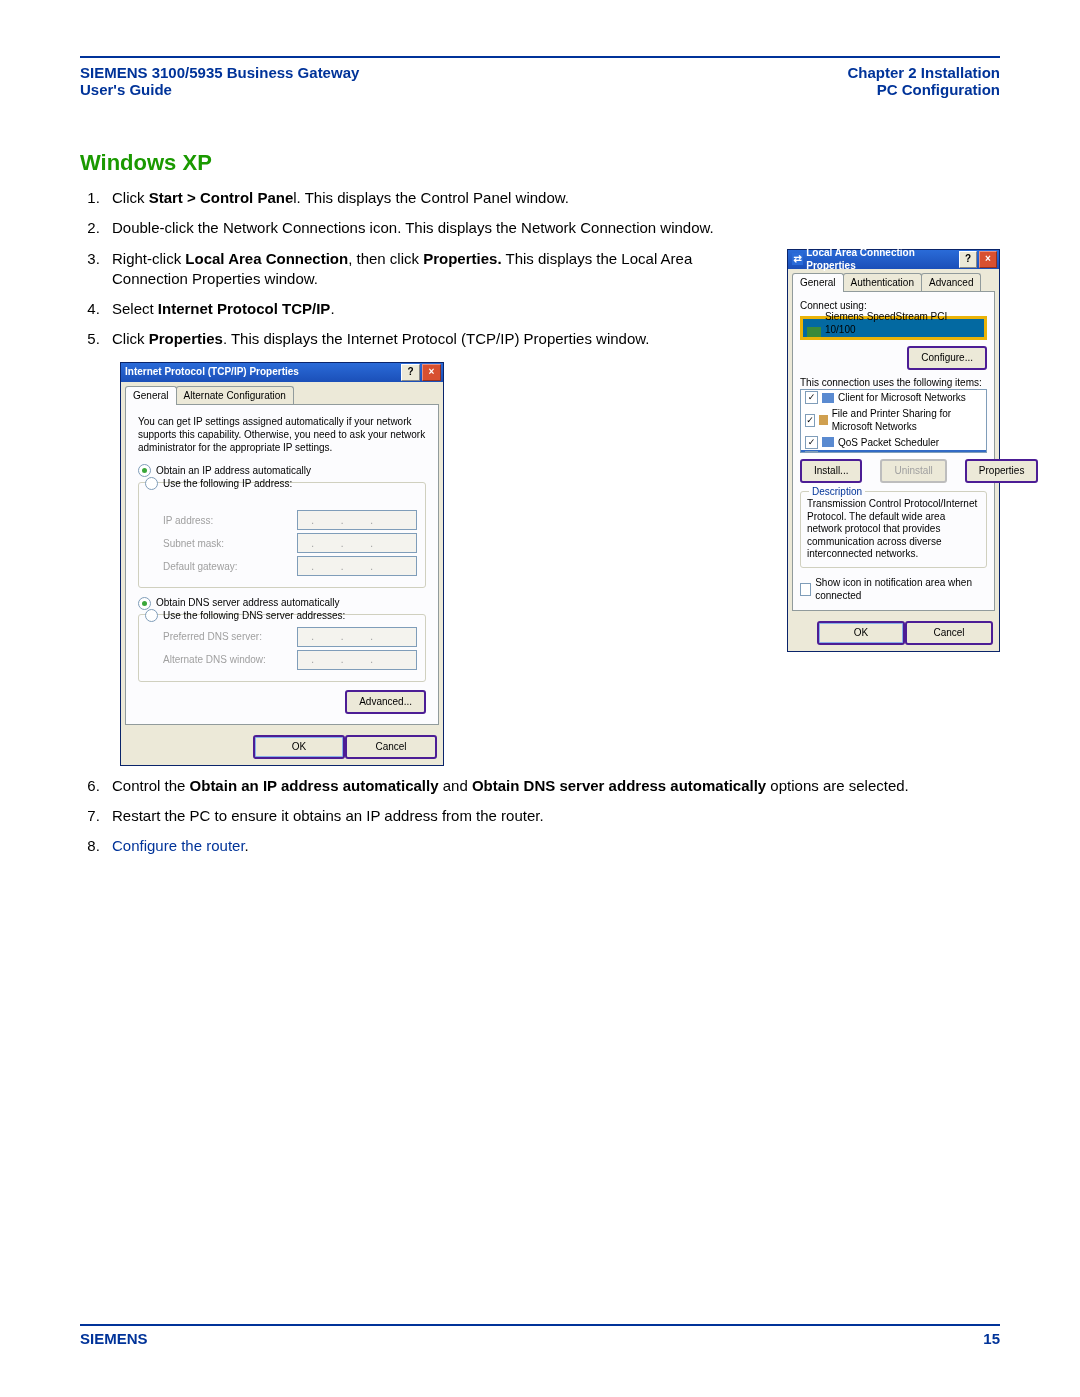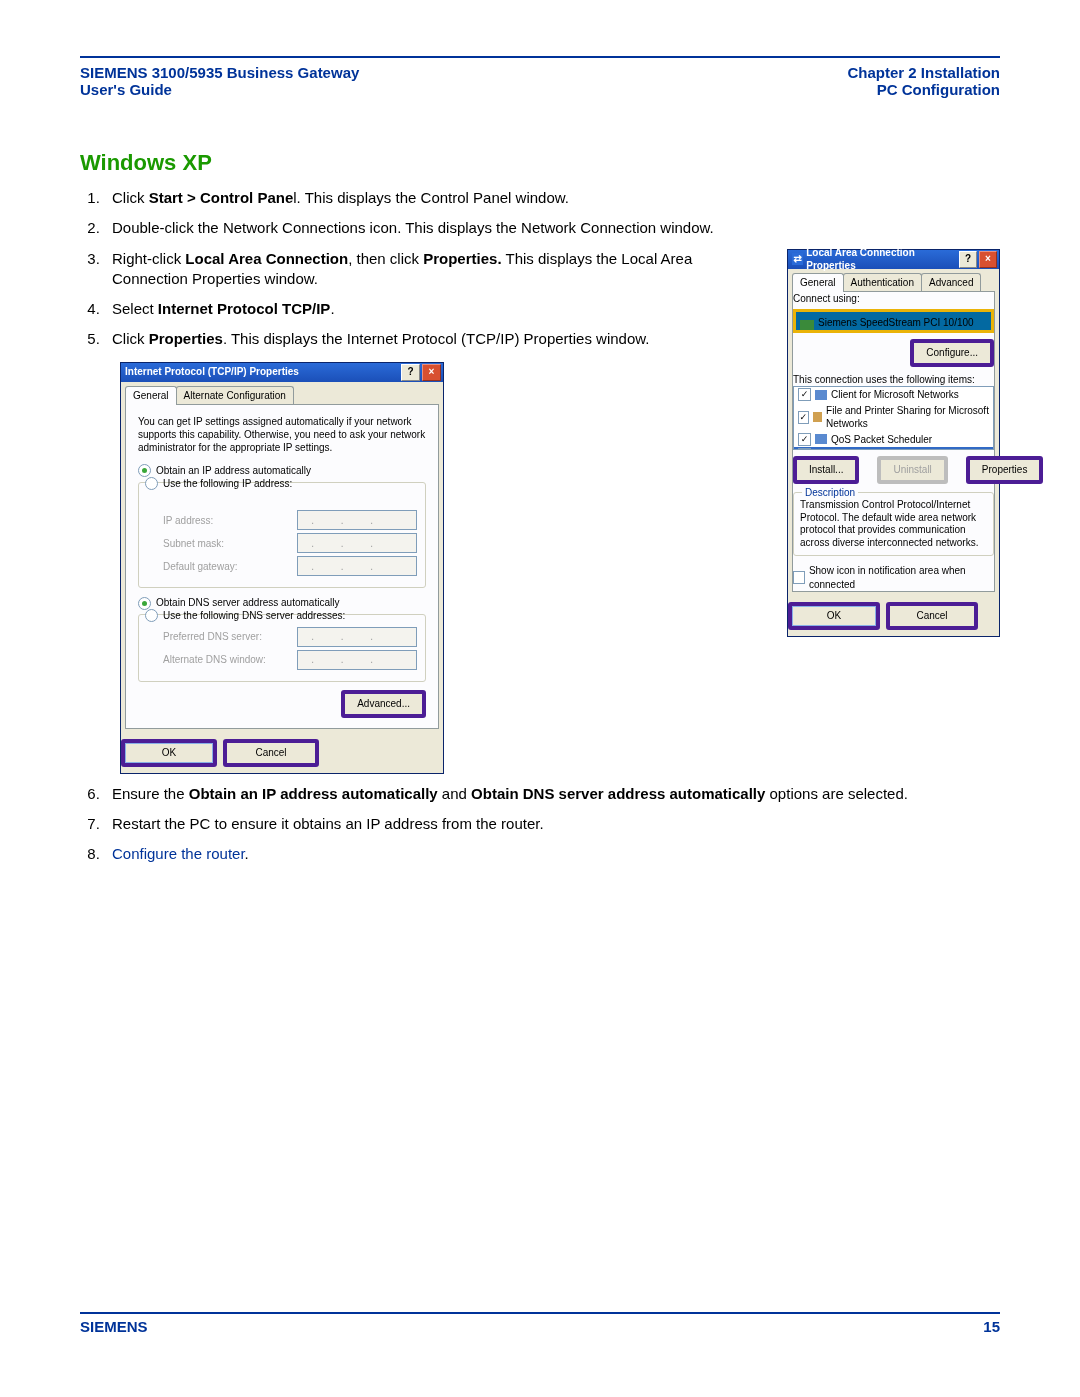--- a/index.html
+++ b/index.html
@@ -6,36 +6,36 @@
 .page{width:1080px;height:1397px;margin:0 auto;position:relative;padding:56px 80px 40px 80px;box-sizing:border-box}
 .rule{border-top:2px solid #003399}
 .header{display:flex;justify-content:space-between;font-size:15px;color:#003399;font-weight:bold;padding:6px 0 2px}
 .header .right{text-align:right}
 .h1{color:#1a9900;font-weight:bold;font-size:22px;margin:50px 0 12px}
 ol.steps{margin:0 0 0 24px;padding:0;list-style:decimal}
 ol.steps li{margin:0 0 10px 0;padding-left:8px;line-height:1.35}
 .float-img{float:right;margin:0 0 10px 18px}
 .clear{clear:both}
 a.link{color:#003399;}
-.footer{position:absolute;bottom:62px;left:80px;right:80px}
+.footer{position:absolute;bottom:50px;left:80px;right:80px}
 .footer-row{display:flex;justify-content:space-between;color:#003399;font-weight:bold;font-size:15px;padding-top:4px}
 
 
 .dlg{border:1px solid #0a246a;background:#ece9d8;font-family:Tahoma,Arial,sans-serif;font-size:10px;color:#000}
 .dlg .titlebar{background:linear-gradient(#2a6bd8,#1b4fb8);color:#fff;display:flex;align-items:center;height:19px;padding:0 2px 0 4px;font-weight:bold}
 .dlg .titlebar .sp{flex:1}
 .dlg .tbtn{width:17px;height:15px;background:#ece9d8;border:1px solid #fff;border-right-color:#888;border-bottom-color:#888;margin-left:2px;display:flex;align-items:center;justify-content:center;color:#000;font-size:10px;line-height:1}
 .dlg .tbtn.close{background:#d85030;color:#fff;border-color:#e89080 #903020 #903020 #e89080;font-weight:bold}
 .dlg .tbtn.help{font-weight:bold}
 .dlg .tabs{display:flex;padding:4px 4px 0 4px;gap:0}
 .dlg .tab{border:1px solid #919b9c;border-bottom:none;padding:2px 7px;background:#ece9d8;border-radius:3px 3px 0 0;margin-right:-1px;position:relative}
 .dlg .tab.active{background:#fcfcfe;z-index:2;padding-bottom:3px;margin-bottom:-1px}
-.dlg .panel{margin:0 4px 4px 4px;border:1px solid #919b9c;background:#fcfcfe;padding:0}
+.dlg .panel{margin:0 4px 4px 4px;border:1px solid #919b9c;background:#fcfcfe;padding:7px}
 .dlg .field{background:#0369a1;border:3px solid #eab308;height:18px;display:flex;align-items:flex-end;padding:0 4px}
-.btn{background:#ece9d8;border:4px solid #4c1d95;border-radius:3px;height:20px;padding:0 12px;font-size:10px;display:inline-flex;align-items:center;justify-content:center}
+.btn{background:#ece9d8;border:2px solid #4c1d95;border-radius:3px;height:20px;padding:0 12px;font-size:10px;display:inline-flex;align-items:center;justify-content:center}
 .btn.def{box-shadow:inset 0 0 0 1px #88b0e8}
 .btn.dis{color:#a0a0a0;border-color:#bdbdbd}
 .listbox{border:1px solid #7f9db9;background:#fff;height:62px;overflow:hidden}
 .listbox .row{display:flex;align-items:center;gap:4px;padding:1px 4px;font-size:10px}
 .listbox .row.sel{background:#316ac5;color:#fff}
 .chk{width:11px;height:11px;border:1px solid #7f9db9;background:#fff;display:inline-flex;align-items:center;justify-content:center;font-size:9px;line-height:1}
 .ico{width:12px;height:10px;display:inline-block}
 .ico.net{background:#5a8ad0}
 .ico.file{background:#d0a050}
 .ico.qos{background:#5a8ad0}
@@ -49,21 +49,21 @@
 .ipfield{background:#fff;border:1px solid #7f9db9;height:18px;width:118px;display:flex;align-items:center;color:#a0a0a0;font-size:10px}
 .ipfield.dis{background:#f4f3ee}
 .ipfield .dot{flex:1;text-align:center}
 .radio{width:11px;height:11px;border:1px solid #7f9db9;border-radius:50%;background:#fff;display:inline-flex;align-items:center;justify-content:center;margin-right:5px}
 .radio.on::after{content:"";width:5px;height:5px;background:#3aa73a;border-radius:50%}
 .formrow{display:flex;align-items:center;justify-content:space-between;margin:3px 0;padding-left:16px}
 .formlabel{font-size:10px;color:#a0a0a0}
 .sectline{display:flex;align-items:center;font-size:10px;margin:4px 0}
 fieldset.fs{border:1px solid #d0d0bf;border-radius:3px;margin:4px 0 8px;padding:6px 8px 8px}
 fieldset.fs legend{font-size:1px;color:transparent;padding:0}
-.btnrow{display:flex;gap:6px;padding:6px 6px 6px 0}
+.btnrow{display:flex;justify-content:flex-end;gap:0;padding:6px 6px 6px 0}
 
 .lac{width:211px}
 .lac .panel{font-size:10px}
 .plugicon{width:12px;height:12px;display:inline-flex;align-items:center;justify-content:center;color:#fff;background:#2a6bd8;margin-right:3px;font-size:10px}
 </style>
 </head>
 <body>
 
 <div class="page">
   <div class="rule"></div>
@@ -237,21 +237,21 @@
 
           <div style="text-align:right;margin-top:4px"><span class="btn">Advanced...</span></div>
         </div>
         <div class="btnrow">
           <span class="btn def" style="width:64px">OK</span>
           <span class="btn" style="width:64px">Cancel</span>
         </div>
       </div>
       <div class="clear"></div>
     </li>
-    <li><span>Ensure the </span><b>Obtain an IP address automatically</b><span> and </span><b>Obtain DNS server address automatically</b><span> options are selected.</span></li>
+    <li><span>Control the </span><b>Obtain an IP address automatically</b><span> and </span><b>Obtain DNS server address automatically</b><span> options are selected.</span></li>
     <li>Restart the PC to ensure it obtains an IP address from the router.</li>
     <li><a class="link">Configure the router</a><span>.</span></li>
   </ol>
 
   <div class="footer">
     <div class="rule"></div>
     <div class="footer-row">
       <span>SIEMENS</span>
       <span>15</span>
     </div>

